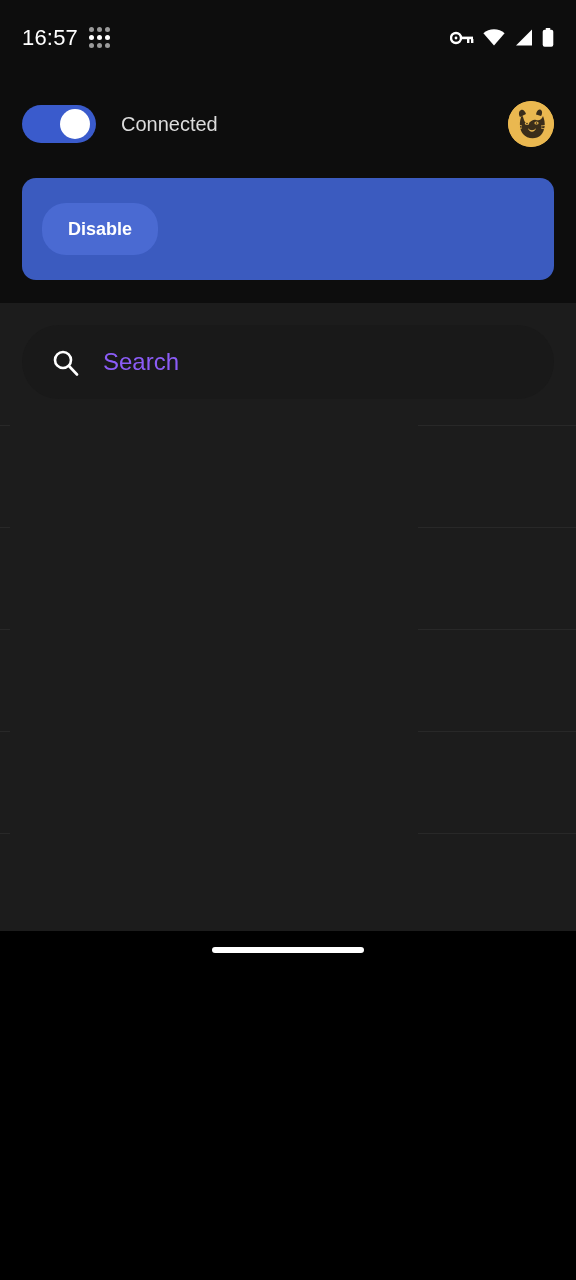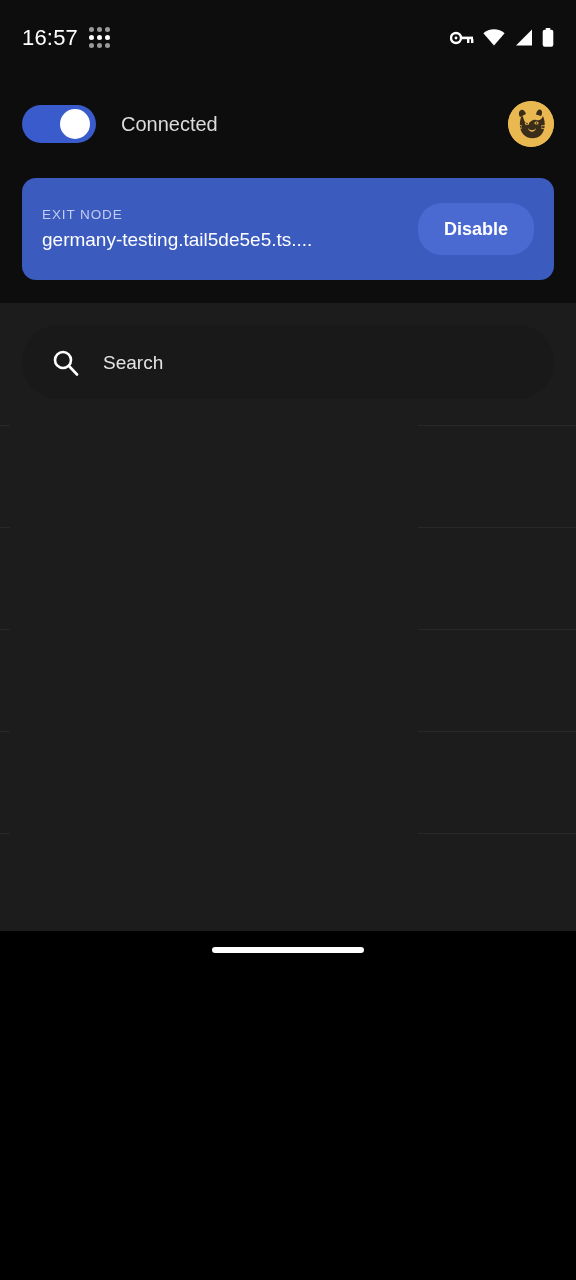--- a/index.html
+++ b/index.html
@@ -146,22 +146,22 @@
     width:532px; height:74px;
     background:#191919;
     border-radius:37px;
     display:flex; align-items:center;
     padding:0 30px;
     cursor:text;
   }
   .searchbar svg { display:block; flex:0 0 auto; }
   .search-placeholder {
     margin-left:24px;
-    color:#e5e5e5;
-    font-size:19px;
+    color:#8b5cf6;
+    font-size:24px;
     line-height:1;
   }
 
   .list {
     position:absolute; top:122px; left:0;
     width:576px; height:818px;
   }
   .list-row {
     position:relative;
     width:576px;
@@ -271,24 +271,20 @@
             <path d="M14 25 L10 24"></path>
             <path d="M14 27 L10 27.5"></path>
             <path d="M33 25 L37 24.5"></path>
             <path d="M33 27 L37 28"></path>
           </g>
         </svg>
       </div>
     </div>
 
     <div class="exitcard">
-      <div class="exit-text">
-        <div class="exit-kicker">EXIT NODE</div>
-        <div class="exit-host">germany-testing.tail5de5e5.ts....</div>
-      </div>
       <button class="disable-btn">Disable</button>
     </div>
 
   </div>
 
   <div class="content">
 
     <div class="searchbar">
       <span>
         <svg width="27" height="27" viewBox="0 0 27 27">

